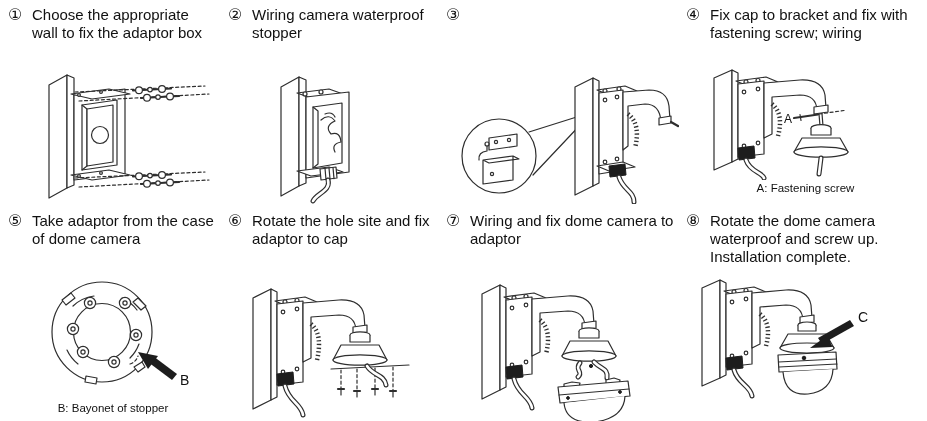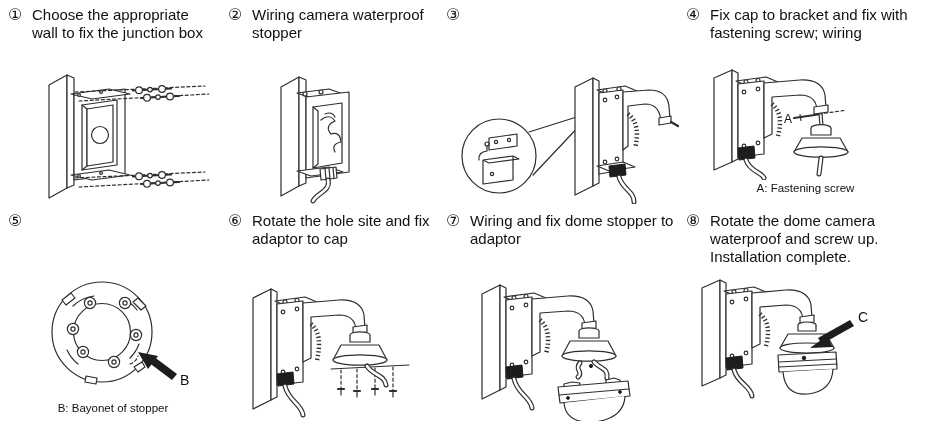--- a/index.html
+++ b/index.html
@@ -35,21 +35,21 @@
 </style>
 </head>
 <body>
 
 <div class="page">
 <div class="steps-grid">
 
   <section class="step row1">
     <div class="step-text">
       <span class="num">①</span>
-      <span class="txt">Choose the appropriate wall to fix the junction box</span>
+      <span class="txt">Choose the appropriate wall to fix the adaptor box</span>
     </div>
     <div class="fig">
       <svg width="200" height="142" viewBox="0 0 200 142">
         <g>
           <path class="wf" d="M36,23 L54,13 L54,126 L36,136 Z"></path>
           <path class="wf" d="M54,13 L61,16 L61,123 L54,126 Z"></path>
         </g>
         <g>
           <path class="wf" d="M61,33 L112,27 L112,112 L61,118 Z"></path>
           <path class="wf" d="M69,43 L104,38 L104,103 L69,108 Z"></path>
@@ -234,20 +234,21 @@
           <path class="tubeI" d="M60,98 C64,110 76,110 78,116"></path>
         </g>
       </svg>
       <div class="caption">A: Fastening screw</div>
     </div>
   </section>
 
   <section class="step row2">
     <div class="step-text">
       <span class="num">⑤</span>
+      <span class="txt">Take adaptor from the case of dome camera</span>
     </div>
     <div class="fig">
       <svg width="206" height="128" viewBox="0 0 206 128">
         <g>
           <circle class="wf" cx="92" cy="60" r="50"></circle>
           <circle class="wf" cx="92" cy="60" r="28.5"></circle>
 
           <path class="wf" d="M52,28 l9,-7 4,5 -9,7 Z"></path>
           <path class="wf" d="M128,26 l8,8 -5,4 -8,-8 Z"></path>
           <path class="wf" d="M76,104 l11,2 -1,6 -11,-2 Z"></path>
@@ -343,21 +344,21 @@
           <path class="tubeO" d="M56,114 C60,130 72,131 74,143"></path>
           <path class="tubeI" d="M56,114 C60,130 72,131 74,143"></path>
         </g>
       </svg>
     </div>
   </section>
 
   <section class="step row2">
     <div class="step-text">
       <span class="num">⑦</span>
-      <span class="txt">Wiring and fix dome stopper to adaptor</span>
+      <span class="txt">Wiring and fix dome camera to adaptor</span>
     </div>
     <div class="fig">
       <svg width="206" height="152" viewBox="0 0 206 152">
         <g>
           <path class="wf" d="M24,22 L42,13 L42,118 L24,127 Z"></path>
           <path class="wf" d="M42,13 L48,16 L48,115 L42,118 Z"></path>
         </g>
         <g>
           <path class="wf" d="M46,25 L76,21 L88,26 L58,30 Z"></path>
           <circle class="wf" cx="56" cy="26" r="2"></circle>

